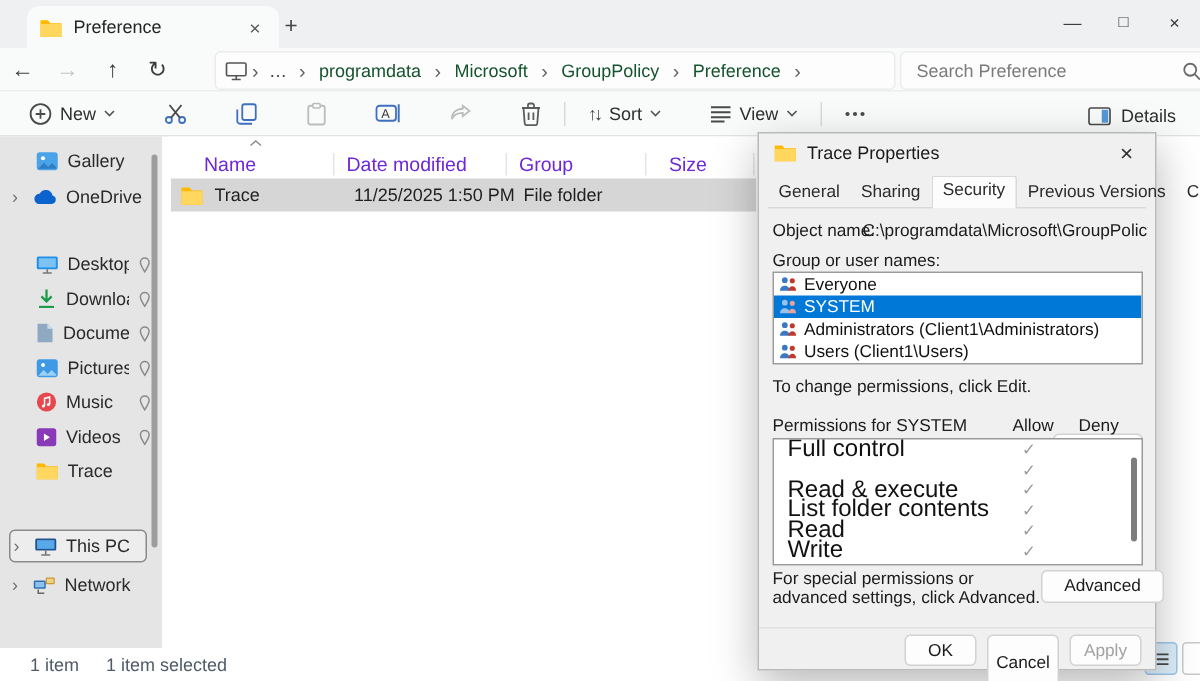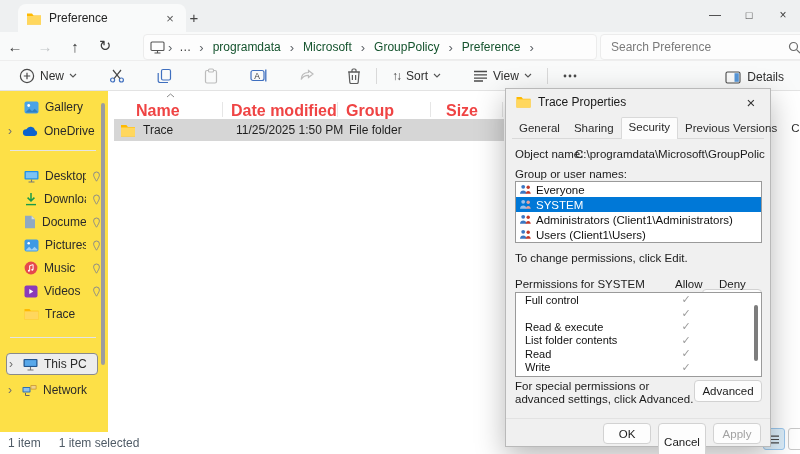--- a/index.html
+++ b/index.html
@@ -46,45 +46,45 @@
   .tbtn{display:flex;align-items:center;gap:5px;padding:0 9px;height:26px;border-radius:4px;color:#2f2f2f;}
   .tbtn .lbl{font-size:12px;}
   .tdiv{width:1px;height:16px;background:#d9d9d9;margin:0 6px;}
   .chev-sm{display:inline-block;}
   .sorticon{font-size:12px;color:#444;letter-spacing:-2px;margin-right:1px;}
   .details-btn{position:absolute;right:8px;top:3px;display:flex;align-items:center;gap:6px;
                padding:0 8px;height:26px;color:#2f2f2f;}
   .gap18{width:14px;}
 
   
-  .sidebar{position:absolute;left:0;top:91px;width:108px;height:341px;background:#fde047;}
+  .sidebar{position:absolute;left:0;top:91px;width:108px;height:341px;background:#e5e5e5;}
   .side-item{position:absolute;left:6px;width:92px;height:22px;display:flex;align-items:center;gap:6px;
              padding-left:4px;border-radius:4px;}
   .side-item .expander{width:8px;color:#6e6e6e;font-size:12px;margin-left:-2px;}
   .side-item .noexp{width:8px;}
   .side-label{flex:1;font-size:12px;color:#2a2a2a;white-space:nowrap;overflow:hidden;}
   .pin{width:10px;}
   .side-div{position:absolute;left:10px;width:86px;height:1px;background:#e4e4e4;}
   .side-item.focused{background:#ededed;border:1px solid #8a8a8a;box-sizing:border-box;}
   .side-scroll{position:absolute;left:101px;top:12px;width:4px;height:262px;background:#9d9d9d;border-radius:2px;}
 
   
   .filepane{position:absolute;left:112px;top:91px;width:688px;height:341px;background:#ffffff;}
   .fl-header{position:absolute;left:2px;top:8px;width:392px;height:20px;color:#444;}
-  .fl-h{position:absolute;top:3px;font-size:16px;color:#ef4444;font-weight:bold;}
+  .fl-h{position:absolute;top:3px;font-size:13px;color:#6d28d9;}
   .fl-sep{position:absolute;top:3px;width:1px;height:15px;background:#e6e6e6;}
   .sortcaret{position:absolute;left:52px;top:-6px;}
   .fl-row{position:absolute;left:2px;top:28px;width:390px;height:22px;background:#d6d6d6;
           display:flex;align-items:center;}
   .fl-cell{font-size:12px;color:#1f1f1f;white-space:nowrap;}
 
   
   .status{position:absolute;left:0;top:432px;width:800px;height:22px;background:#ffffff;
           display:flex;align-items:center;}
-  .status-txt{color:#4f5b66;font-size:12px;margin-left:8px;}
+  .status-txt{color:#4f5b66;font-size:12px;margin-left:20px;}
   .status-txt.second{margin-left:18px;}
   .view-toggle{position:absolute;top:-4px;width:20px;height:20px;border:1px solid #9cc8ee;
                background:#ddeffb;border-radius:3px;display:flex;align-items:center;justify-content:center;}
   .view-toggle.t1{right:15px;}
   .view-toggle.t2{right:-10px;border:1px solid #c9c9c9;background:#fff;}
 
   
   .dialog{position:absolute;left:505px;top:88px;width:266px;height:359px;background:#f0f0f0;
           border:1px solid #b9b9b9;box-shadow:0 10px 28px rgba(0,0,0,0.28);box-sizing:border-box;
           font-size:11.5px;color:#1b1b1b;}
@@ -107,25 +107,25 @@
   .btn{background:#fdfdfd;border:1px solid #d2d2d2;border-radius:4px;text-align:center;
        font-size:11.5px;color:#1b1b1b;display:flex;align-items:center;justify-content:center;box-sizing:border-box;}
   .edit-btn{position:absolute;left:196px;top:160px;width:60px;height:21px;margin-top:40px;}
   .edit-hint{position:absolute;left:9px;top:163px;color:#1b1b1b;}
   .perm-head{position:absolute;left:9px;top:189px;width:247px;}
   .perm-allow{position:absolute;left:160px;top:0;}
   .perm-deny{position:absolute;left:204px;top:0;}
   .perm-list{position:absolute;left:9px;top:203px;width:247px;height:85px;background:#ffffff;
              border:1px solid #9a9a9a;box-sizing:border-box;overflow:hidden;}
   .prow{position:relative;height:13.5px;display:flex;align-items:center;}
-  .pname{margin-left:9px;font-size:11px;color:#111;flex:1;}
+  .pname{margin-left:9px;font-size:16px;color:#111;flex:1;}
   .pchk{position:absolute;left:160px;width:20px;text-align:center;color:#9b9b9b;font-size:11px;}
   .perm-scroll{position:absolute;right:3px;top:12px;width:4px;height:56px;background:#7d7d7d;border-radius:2px;}
   .adv-hint{position:absolute;left:9px;top:291px;width:180px;line-height:1.15;color:#1b1b1b;}
-  .adv-btn{position:absolute;left:188px;top:291px;width:68px;height:22px;}
+  .adv-btn{position:absolute;left:188px;top:291px;width:82px;height:22px;}
   .dlg-footsep{position:absolute;left:0;top:329px;width:100%;height:1px;background:#e2e2e2;}
   .ok-btn{position:absolute;left:97px;top:334px;width:48px;height:21px;}
   .cancel-btn{position:absolute;left:152px;top:334px;width:48px;height:38px;}
   .apply-btn{position:absolute;left:207px;top:334px;width:48px;height:21px;color:#a2a2a2;}
 </style>
 </head>
 <body>
 
 <div class="window">
 

